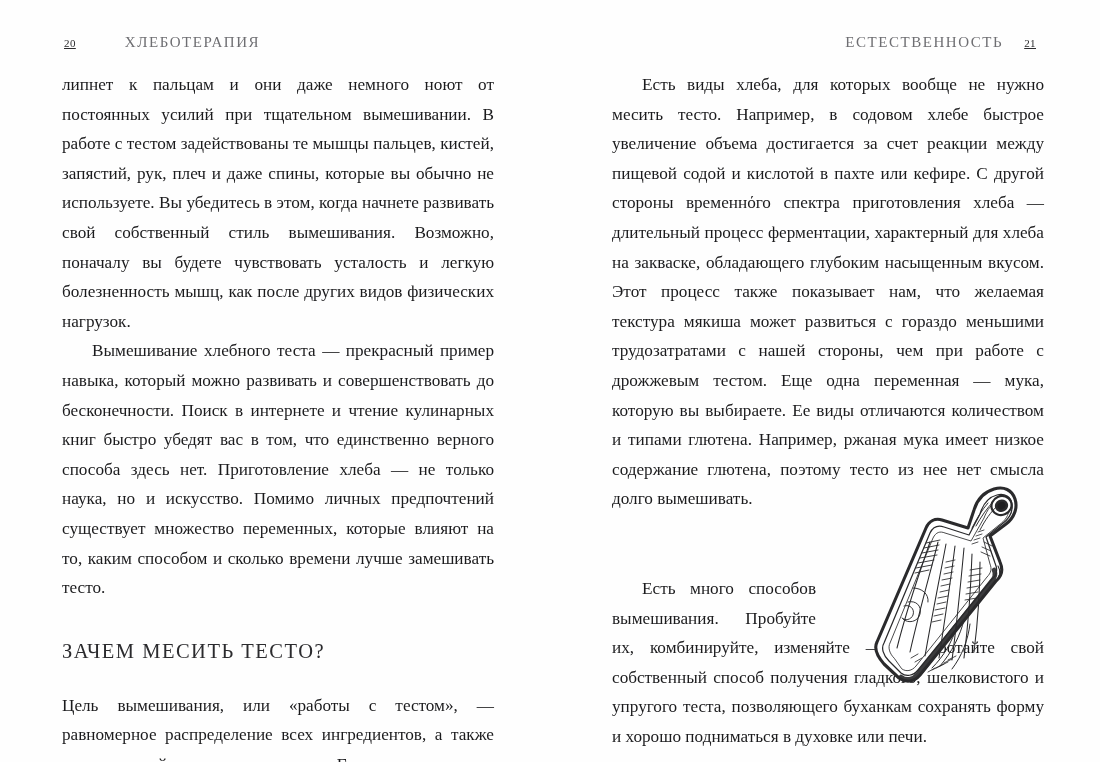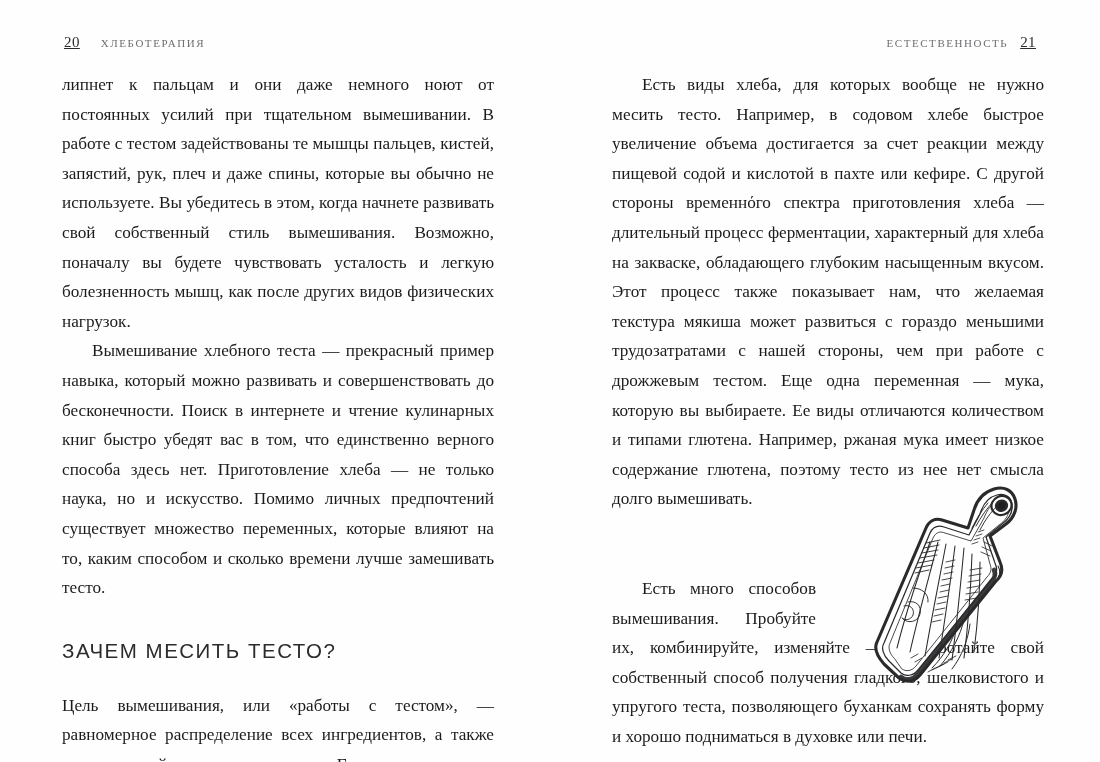--- a/index.html
+++ b/index.html
@@ -34,30 +34,30 @@
     letter-spacing: 1.55px;
     color: #6e6e72;
     display: flex;
     align-items: baseline;
     white-space: nowrap;
   }
   .runhead-left { left: 64px; }
   .runhead-right { right: 64px; justify-content: flex-start; }
 
   .folio {
-    font-size: 15px;
+    font-size: 11px;
     letter-spacing: 0.4px;
     color: #2c2c2e;
     font-weight: 400;
     text-decoration: underline;
   }
   .runhead-left .folio { margin-right: 21px; }
-  .runhead-right .folio { margin-left: 12px; }
-
-  .runhead-title { font-size: 11px; }
+  .runhead-right .folio { margin-left: 21px; }
+
+  .runhead-title { font-size: 15px; margin-left: 28px; }
 
   
   .col {
     position: absolute;
     top: 70px;
     width: 432px;
     font-size: 17.2px;
     line-height: 29.6px;
     text-align: justify;
     text-justify: inter-word;
@@ -70,21 +70,21 @@
   .col p {
     margin: 0;
   }
   .col p.indent {
     text-indent: 30px;
   }
 
   
   .section-heading {
     margin: 0;
-    font-family: Liberation Sans, sans-serif;
+    font-family: Liberation Serif, serif;
     font-size: 20.5px;
     font-weight: 400;
     letter-spacing: 1.5px;
     color: #2b2b2e;
     text-transform: uppercase;
     text-align: left;
     line-height: 26px;
   }
   .spacer-before-heading { height: 35px; }
   .spacer-after-heading  { height: 27px; }

